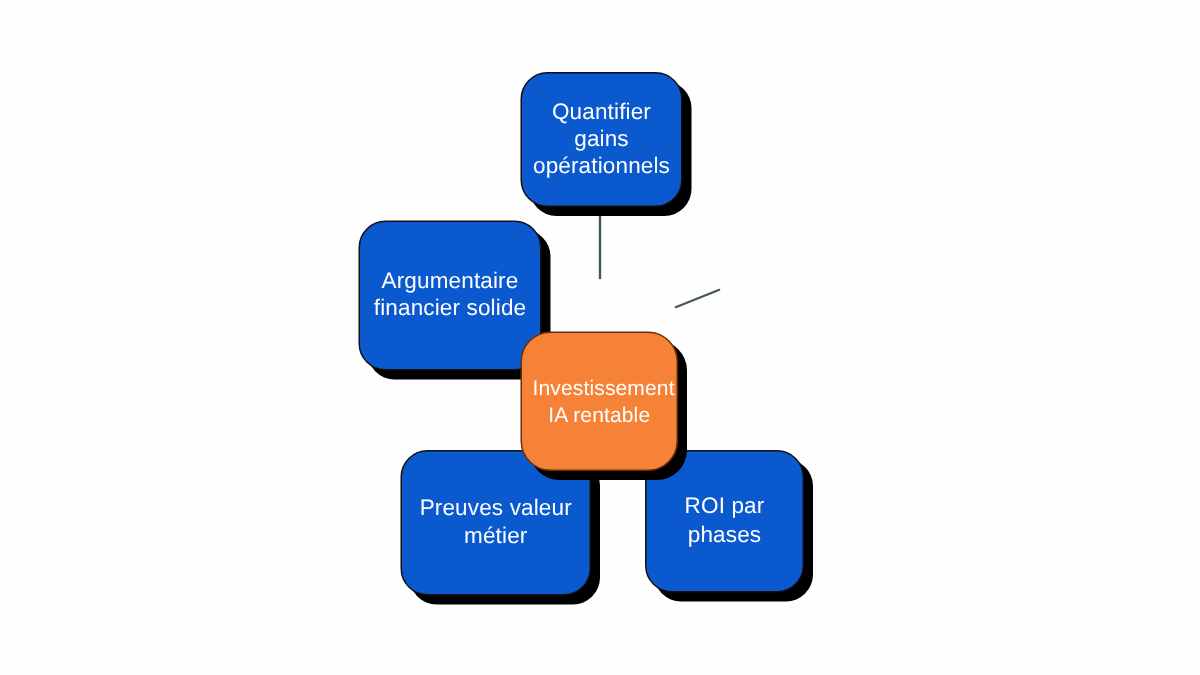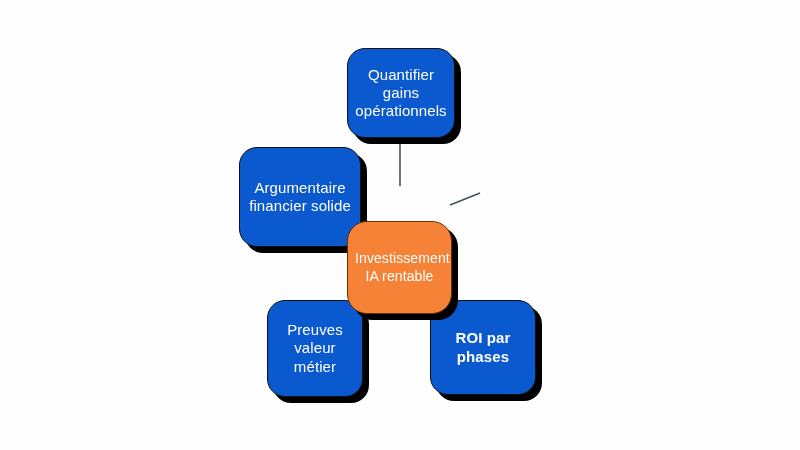--- a/index.html
+++ b/index.html
@@ -71,25 +71,25 @@
     <line x1="349" y1="205" x2="320" y2="196" stroke="#41575c" stroke-width="1.6"></line>
     <line x1="425" y1="272" x2="452" y2="303" stroke="#41575c" stroke-width="1.6"></line>
     <line x1="372" y1="272" x2="350" y2="298" stroke="#41575c" stroke-width="1.6"></line>
   </svg>
 
   <div class="node node-branch" style="left:347px; top:48px; width:108px; height:90px;">
     <span class="label">Quantifier gains opérationnels</span>
   </div>
 
 
-  <div class="node node-branch" style="left:430px; top:300px; width:106px; height:95px;font-weight:bold;">
+  <div class="node node-branch" style="left:430px; top:300px; width:106px; height:95px;">
     <span class="label">ROI par phases</span>
   </div>
 
-  <div class="node node-branch" style="left:267px; top:300px; width:96px; height:97px;">
+  <div class="node node-branch" style="left:267px; top:300px; width:127px; height:97px;">
     <span class="label">Preuves valeur métier</span>
   </div>
 
   <div class="node node-branch" style="left:216px; top:147px; width:122px; height:100px;margin-left:23px;">
     <span class="label">Argumentaire financier solide</span>
   </div>
 
   <div class="node node-center" style="left:347px; top:185px; width:105px; height:93px;">
     <span class="label">Investissement IA rentable</span>
   </div>

